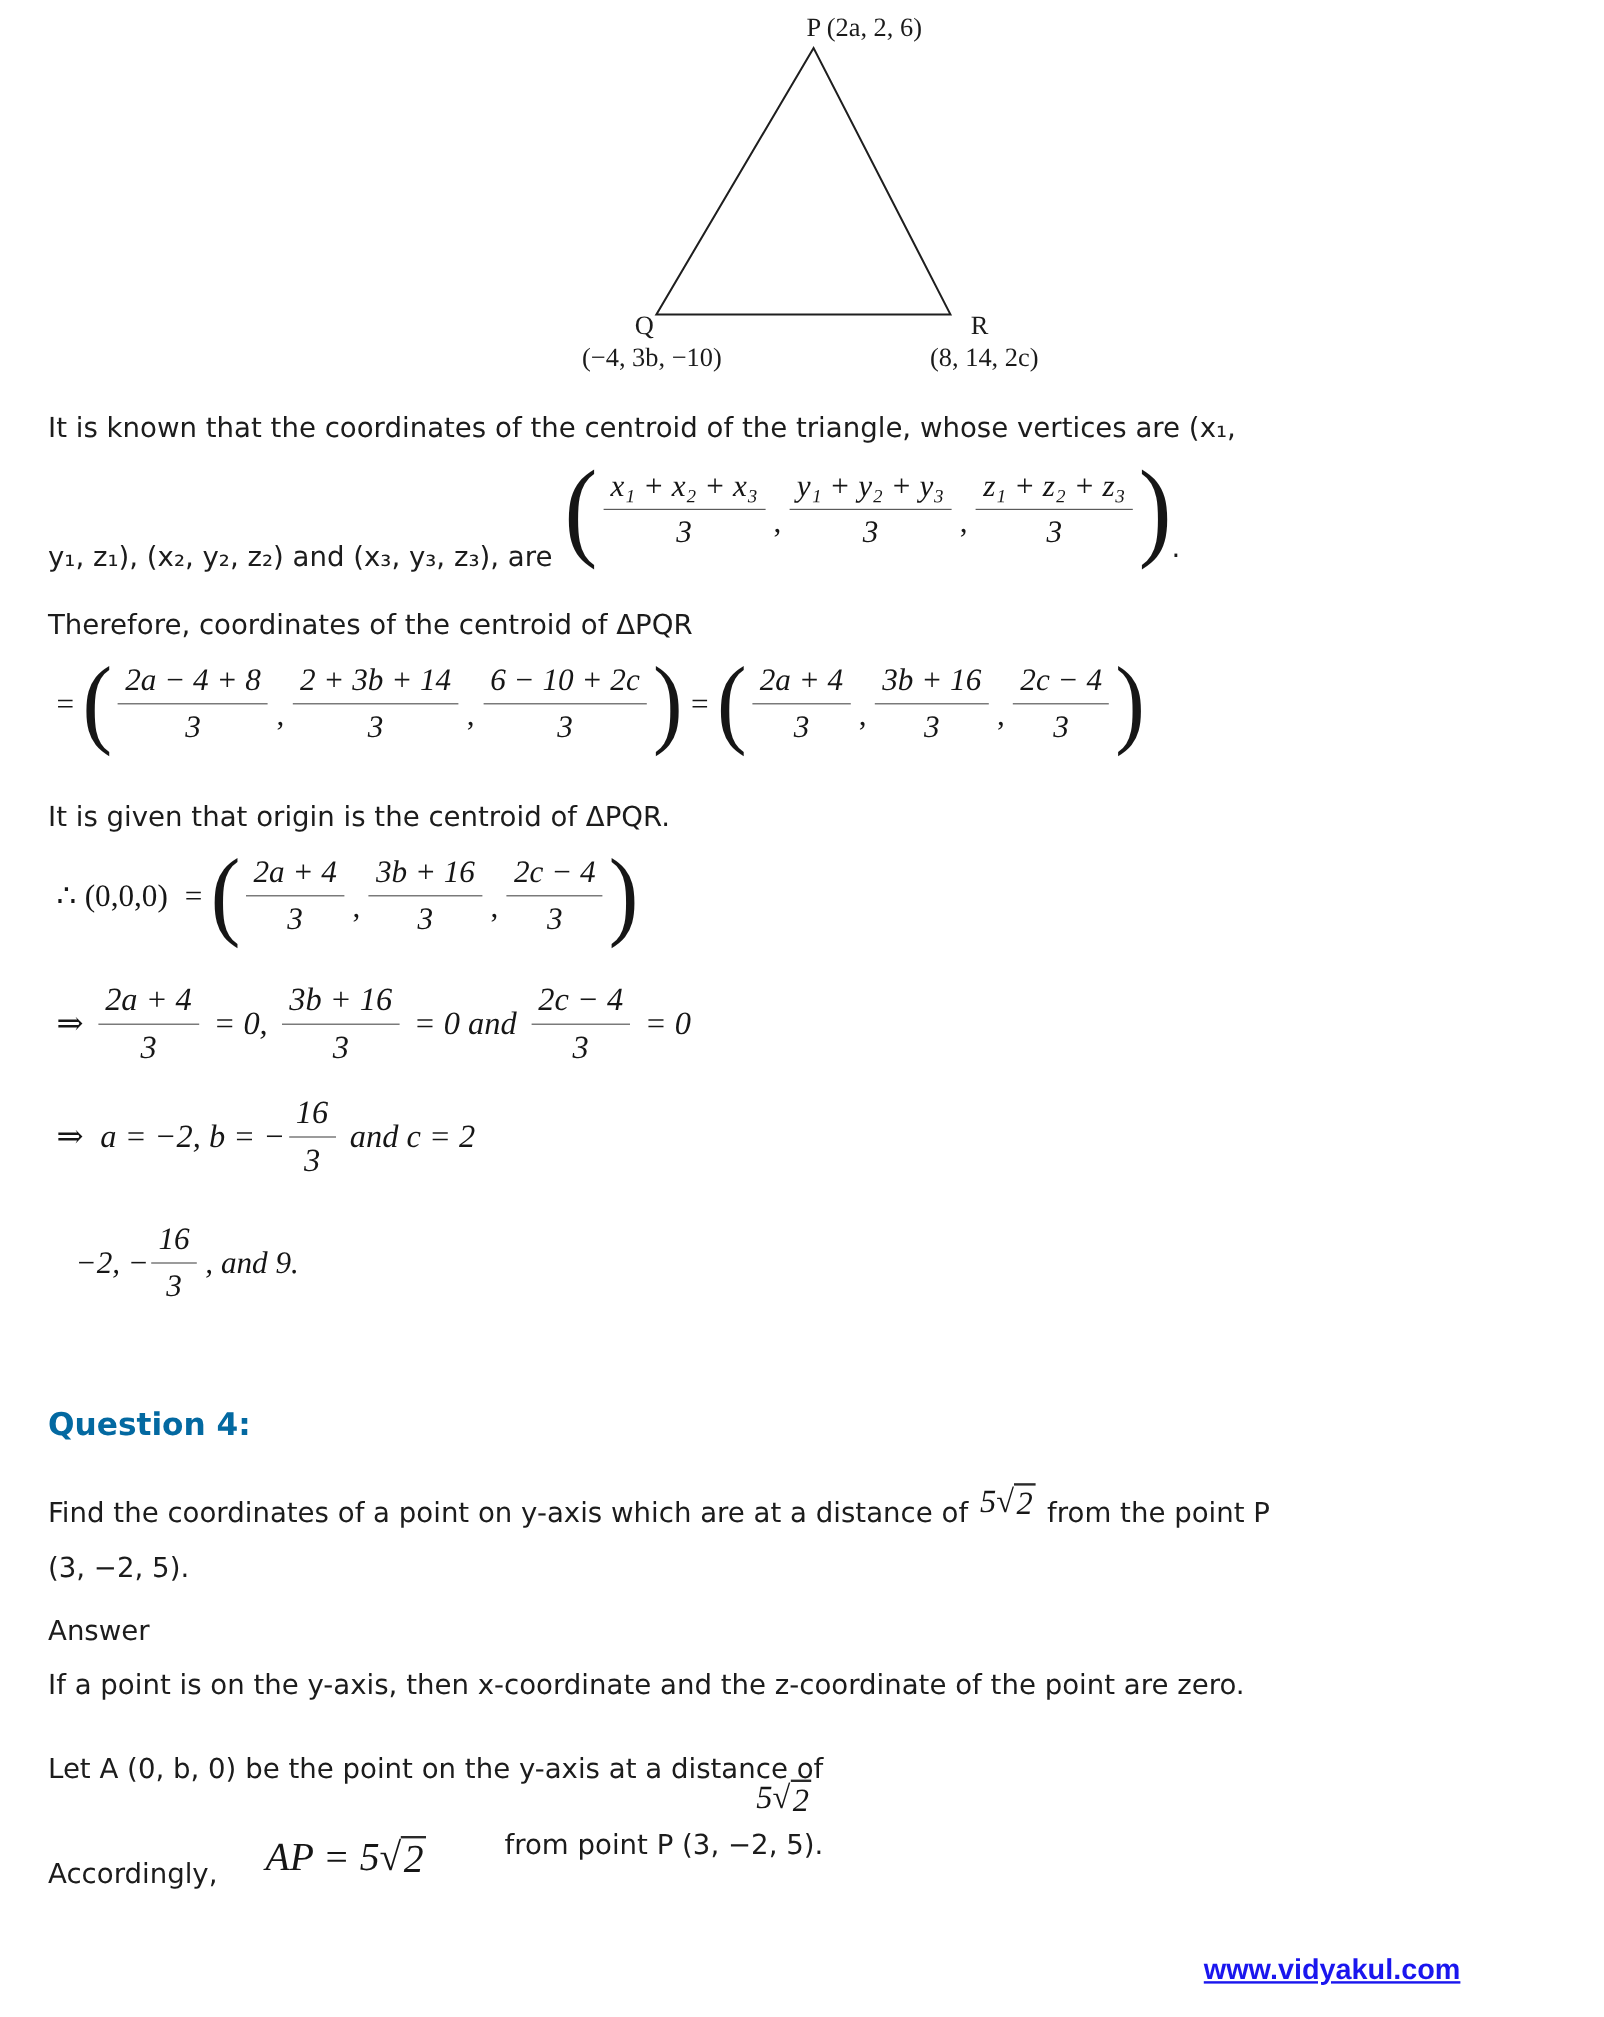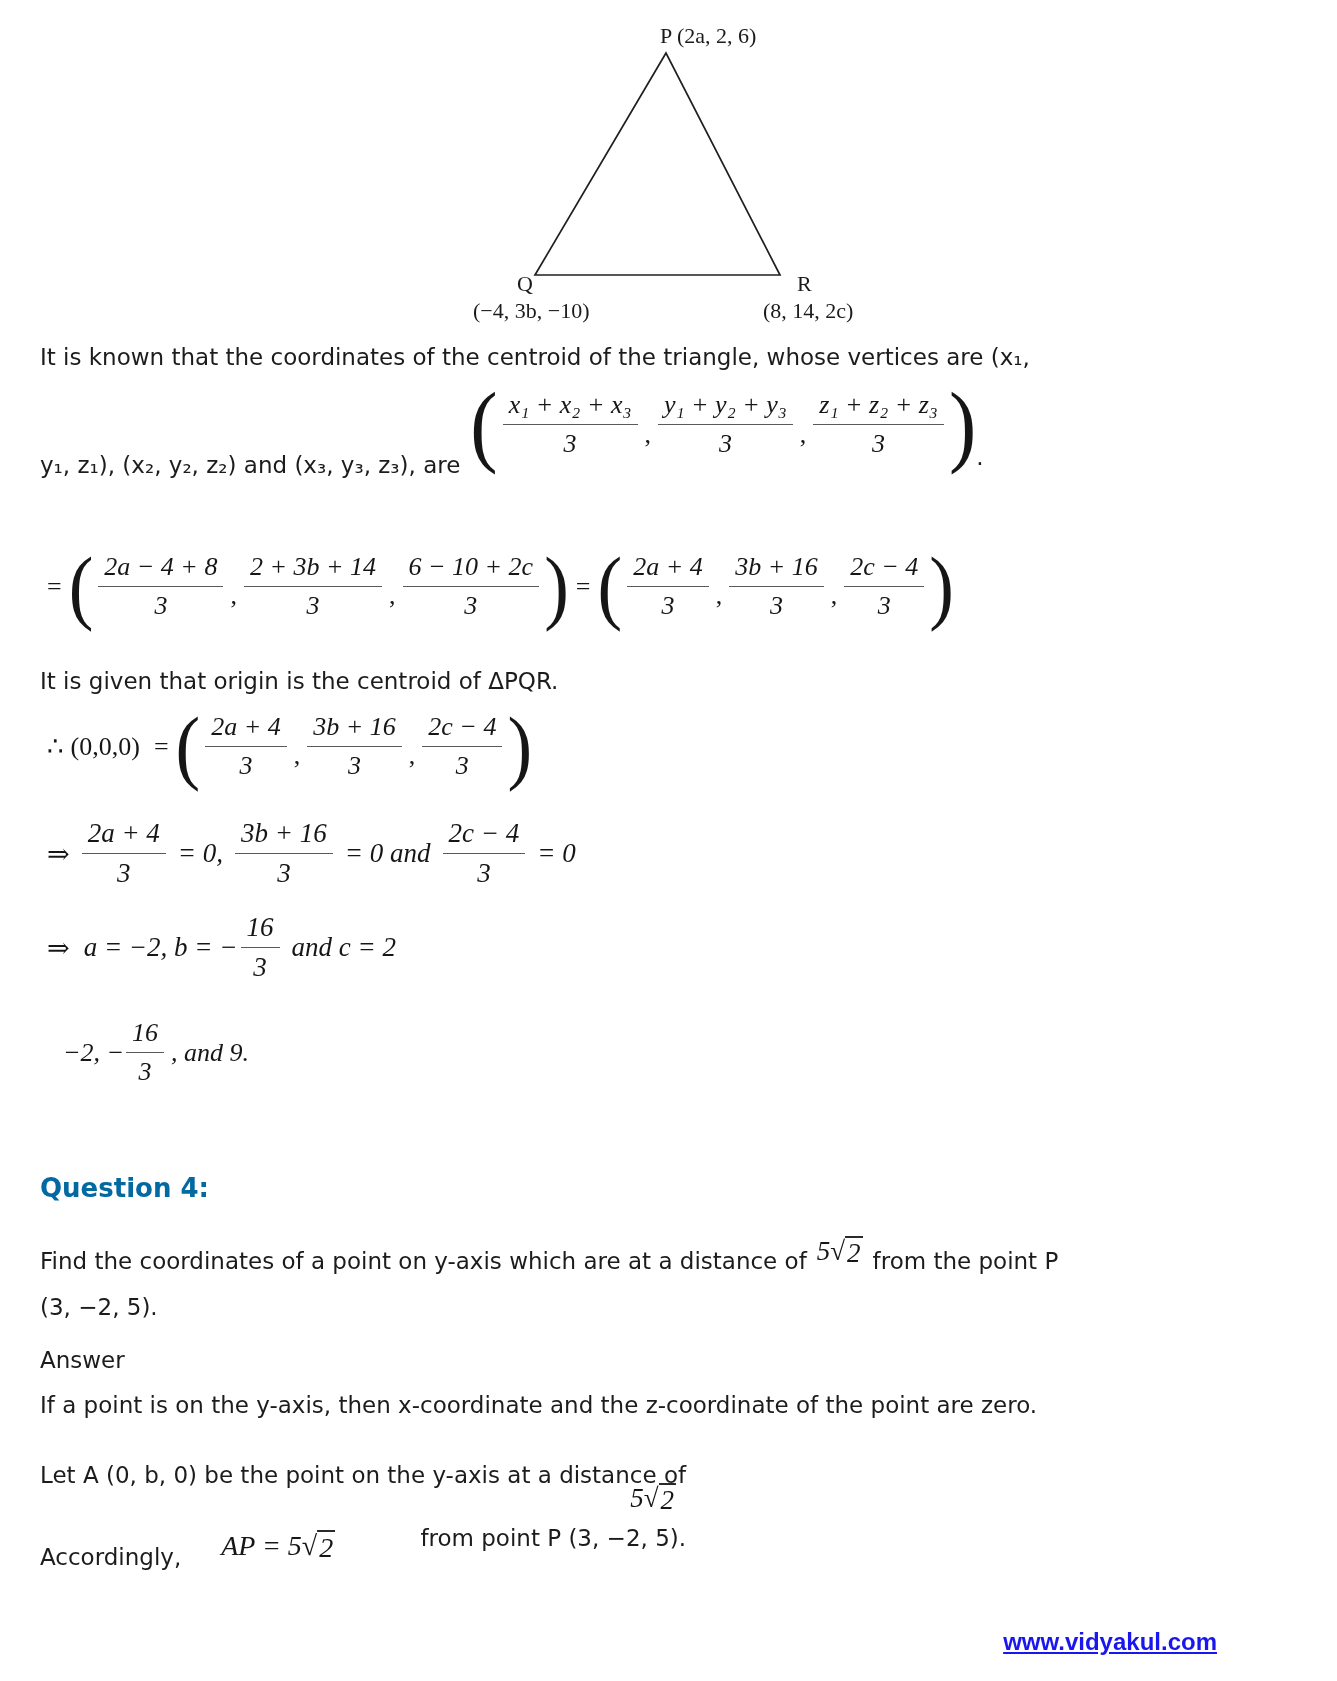--- a/index.html
+++ b/index.html
@@ -1,20 +1,20 @@
 <!DOCTYPE html>
 <html><head>
 <meta charset="utf-8">
 <style>
   html,body { margin:0; padding:0; background:#ffffff; }
   .page { position:relative; width:1337px; height:1681px; background:#ffffff; overflow:hidden;
           font-family:"DejaVu Sans", sans-serif; }
 
   
-  .figure { position:absolute; left:0; top:0; width:1235px; height:330px;margin-top:13px; }
+  .figure { position:absolute; left:12px; top:0; width:1235px; height:330px; }
   .tri-svg { position:absolute; left:500px; top:30px; }
   .flabel { position:absolute; font:22px "Liberation Serif","DejaVu Serif",serif; color:#1b1b1b; white-space:nowrap; }
 
   
   .body { font:23px/30px "DejaVu Sans", sans-serif; color:#1c1c1c; white-space:nowrap; }
   p.body { position:absolute; left:40px; margin:0; }
   .row { position:absolute; left:40px; display:flex; align-items:flex-end; }
 
   
   .mrow { display:inline-flex; align-items:center; font:italic 26px "Liberation Serif","DejaVu Serif",serif;
@@ -74,20 +74,21 @@
       <span class="mlow">,</span>
       <span class="frac">
         <span class="num">z₁ + z₂ + z₃</span>
         <span class="den">3</span>
       </span>
       <span class="bp bp-lg">)</span>
     </span>
     <span class="body" style="margin-bottom:8px;">.</span>
   </div>
 
+  <p class="body" style="top:506px;">Therefore, coordinates of the centroid of ΔPQR</p>
 
   <div class="mrow eqrow" style="top:552px;">
     <span class="mid-sym">=</span>
     <span class="bp bp-md">(</span>
     <span class="frac">
       <span class="num">2a − 4 + 8</span>
       <span class="den">3</span>
     </span>
     <span class="mlow">,</span>
     <span class="frac">
@@ -206,21 +207,21 @@
     <span class="inline-math">
       <span>5</span>
       <span class="radsym">√</span>
       <span class="radicand">2</span>
     </span>
     <span class="body">from point P (3, −2, 5).</span>
   </div>
 
   <div class="row" style="top:1538px;gap:24px;">
     <span class="body">Accordingly,</span>
-    <span class="inline-math" style="top:-8px; font-size:28px; margin-left:16px;">
+    <span class="inline-math" style="top:-8px; font-size:33px; margin-left:16px;">
       <span>AP = 5</span>
       <span class="radsym">√</span>
       <span class="radicand">2</span>
     </span>
   </div>
 
   <a class="footer-link">www.vidyakul.com</a>
 
 </div>
 

